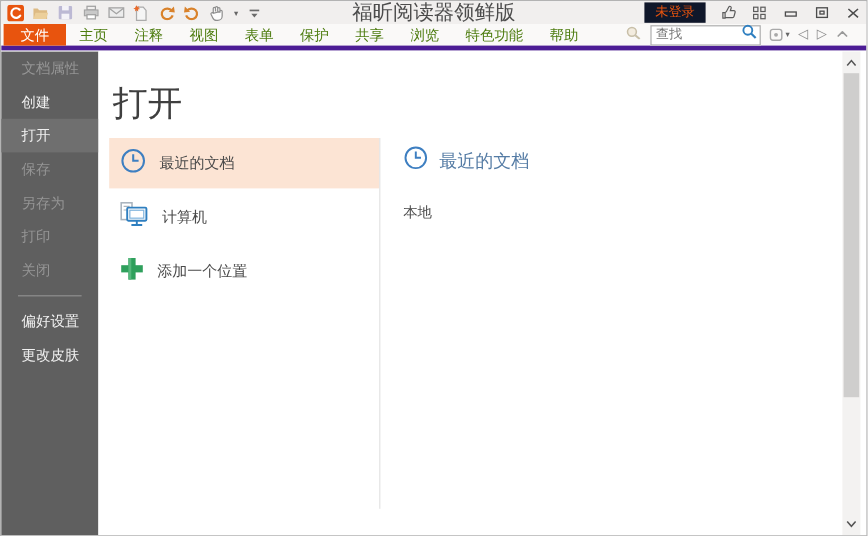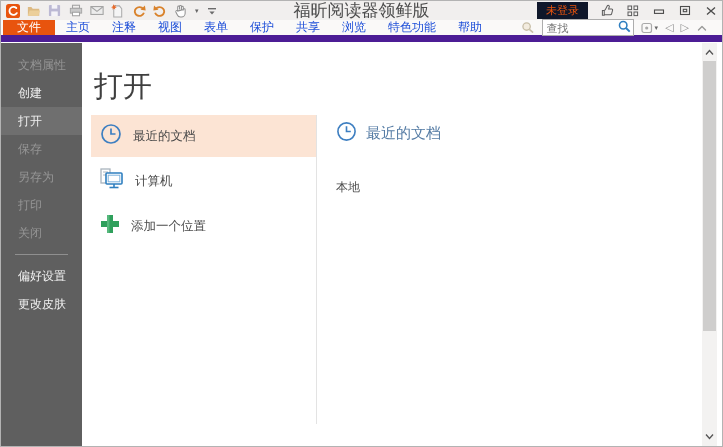--- a/index.html
+++ b/index.html
@@ -26,41 +26,41 @@
   .login-btn {
     background:#0f172a; color:#e8540e; font-size:11px;
     padding:2px 9px; border:none; cursor:pointer; line-height:13px;
   }
   .tb-ico { width:14px; height:13px; display:flex; align-items:center; justify-content:center; }
   .caret { font-size:7px; color:#666; margin-left:1px; }
 
   
   .menubar {
     position:absolute; top:19px; left:0; right:0; height:22px;
-    background:#faf9f8; border-bottom:7px solid #4c1d95;
+    background:#faf9f8; border-bottom:4px solid #4c1d95;
     display:flex; align-items:stretch;
   }
-  .tab { font-size:12px; color:#1d4ed8; padding:0 11px; display:flex; align-items:center; cursor:pointer; }
+  .tab { font-size:12px; color:#4d7c0f; padding:0 11px; display:flex; align-items:center; cursor:pointer; }
   .tab.active { background:#e8540e; color:#fff; padding:0 14px; margin-left:2px; }
   .menubar-right { margin-left:auto; display:flex; align-items:center; gap:7px; padding-right:14px; }
   .search-box {
     width:92px; height:17px; background:#fff; border:1px solid #adadad;
     display:flex; align-items:center; padding:0 2px 0 4px;
   }
   .search-box input {
     border:none; outline:none; flex:1; width:60px; font-size:11px; color:#444;
     font-family:"Liberation Sans", sans-serif; background:transparent;
   }
   .nav-tri { font-size:11px; color:#8f8f8f; line-height:1; cursor:pointer; }
 
   
   .app-body { position:absolute; top:42px; left:0; right:0; bottom:0; display:flex; }
 
   
-  .sidebar { width:81px; background:#5f5f5f; padding-top:8px; flex:none; }
+  .sidebar { width:81px; background:#5f5f5f; flex:none; }
   .side-item {
     height:28px; line-height:28px; padding-left:17px;
     font-size:12px; color:#f0f0f0; cursor:pointer; white-space:nowrap;
   }
   .side-item.disabled { color:#959595; cursor:default; }
   .side-item.selected { background:#6f6f6f; }
   .side-divider { border:none; border-top:1px solid #8f8f8f; margin:7px 14px; }
 
   
   .main { flex:1; position:relative; background:#fff; }
@@ -72,21 +72,21 @@
     padding-left:9px; cursor:pointer; margin-bottom:3px;
   }
   .loc-row.selected { background:#fce4d4; }
   .loc-label { font-size:12.5px; color:#4a4a4a; }
 
   .v-divider { position:absolute; top:72px; bottom:22px; left:234px; width:1px; background:#e3e3e3; }
 
   .recent-panel { position:absolute; top:78px; left:254px; right:14px; }
   .recent-header { display:flex; align-items:center; gap:9px; }
   .recent-title { font-size:15px; color:#557ca5; }
-  .recent-group { margin-top:33px; font-size:12px; color:#4c4c4c; }
+  .recent-group { margin-top:22px; font-size:12px; color:#4c4c4c; }
 
   
   .scrollbar { width:15px; flex:none; background:#f3f2f1; position:relative; margin-right:5px; }
   .sb-btn { position:absolute; left:0; width:15px; height:15px; display:flex; align-items:center; justify-content:center; cursor:pointer; }
   .sb-up { top:2px; } .sb-down { bottom:2px; }
   .sb-thumb { position:absolute; left:1px; width:13px; top:18px; height:270px; background:#cfcecd; cursor:grab; }
 </style>
 </head>
 <body>
 

